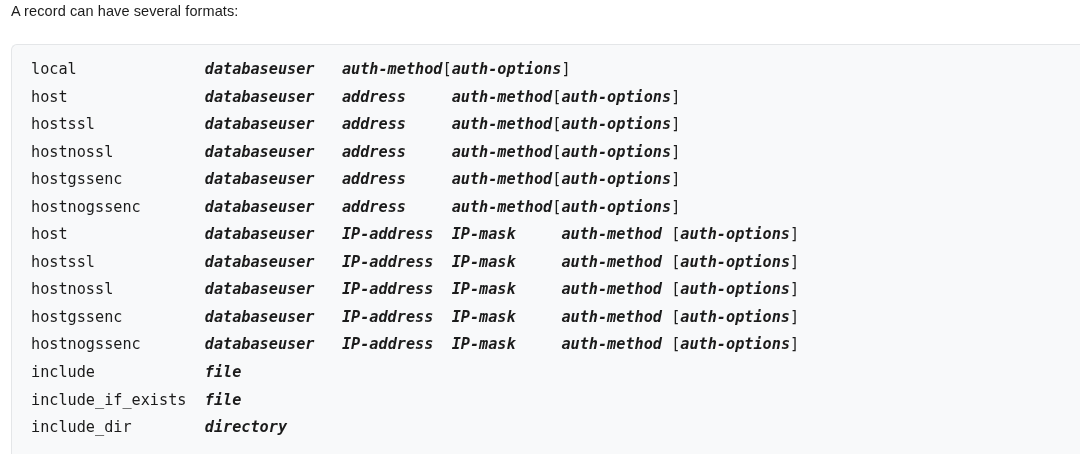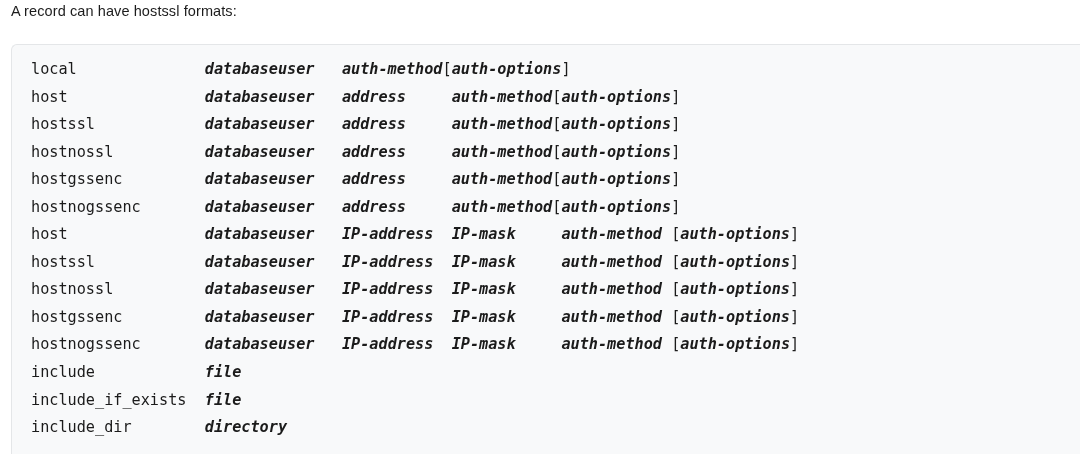--- a/index.html
+++ b/index.html
@@ -73,19 +73,19 @@
   .brk {
     font-weight: 400;
     font-style: normal;
   }
 </style>
 </head>
 <body>
 
 <div class="page">
 
-  <div class="intro">A record can have hostssl formats:</div>
+  <div class="intro">A record can have several formats:</div>
 
   <div class="codeblock">
     <div class="code" id="code-body"><span class="ln"><span class="kw">local</span>              <span class="arg">database</span><span class="arg">user</span>   <span class="arg">auth-method</span><span class="brk">[</span><span class="arg">auth-options</span><span class="brk">]</span></span><span class="ln"><span class="kw">host</span>               <span class="arg">database</span><span class="arg">user</span>   <span class="arg">address</span>     <span class="arg">auth-method</span><span class="brk">[</span><span class="arg">auth-options</span><span class="brk">]</span></span><span class="ln"><span class="kw">hostssl</span>            <span class="arg">database</span><span class="arg">user</span>   <span class="arg">address</span>     <span class="arg">auth-method</span><span class="brk">[</span><span class="arg">auth-options</span><span class="brk">]</span></span><span class="ln"><span class="kw">hostnossl</span>          <span class="arg">database</span><span class="arg">user</span>   <span class="arg">address</span>     <span class="arg">auth-method</span><span class="brk">[</span><span class="arg">auth-options</span><span class="brk">]</span></span><span class="ln"><span class="kw">hostgssenc</span>         <span class="arg">database</span><span class="arg">user</span>   <span class="arg">address</span>     <span class="arg">auth-method</span><span class="brk">[</span><span class="arg">auth-options</span><span class="brk">]</span></span><span class="ln"><span class="kw">hostnogssenc</span>       <span class="arg">database</span><span class="arg">user</span>   <span class="arg">address</span>     <span class="arg">auth-method</span><span class="brk">[</span><span class="arg">auth-options</span><span class="brk">]</span></span><span class="ln"><span class="kw">host</span>               <span class="arg">database</span><span class="arg">user</span>   <span class="arg">IP-address</span>  <span class="arg">IP-mask</span>     <span class="arg">auth-method</span> <span class="brk">[</span><span class="arg">auth-options</span><span class="brk">]</span></span><span class="ln"><span class="kw">hostssl</span>            <span class="arg">database</span><span class="arg">user</span>   <span class="arg">IP-address</span>  <span class="arg">IP-mask</span>     <span class="arg">auth-method</span> <span class="brk">[</span><span class="arg">auth-options</span><span class="brk">]</span></span><span class="ln"><span class="kw">hostnossl</span>          <span class="arg">database</span><span class="arg">user</span>   <span class="arg">IP-address</span>  <span class="arg">IP-mask</span>     <span class="arg">auth-method</span> <span class="brk">[</span><span class="arg">auth-options</span><span class="brk">]</span></span><span class="ln"><span class="kw">hostgssenc</span>         <span class="arg">database</span><span class="arg">user</span>   <span class="arg">IP-address</span>  <span class="arg">IP-mask</span>     <span class="arg">auth-method</span> <span class="brk">[</span><span class="arg">auth-options</span><span class="brk">]</span></span><span class="ln"><span class="kw">hostnogssenc</span>       <span class="arg">database</span><span class="arg">user</span>   <span class="arg">IP-address</span>  <span class="arg">IP-mask</span>     <span class="arg">auth-method</span> <span class="brk">[</span><span class="arg">auth-options</span><span class="brk">]</span></span><span class="ln"><span class="kw">include</span>            <span class="arg">file</span></span><span class="ln"><span class="kw">include_if_exists</span>  <span class="arg">file</span></span><span class="ln"><span class="kw">include_dir</span>        <span class="arg">directory</span></span></div>
   </div>
 
 </div>
 
 </body></html>

